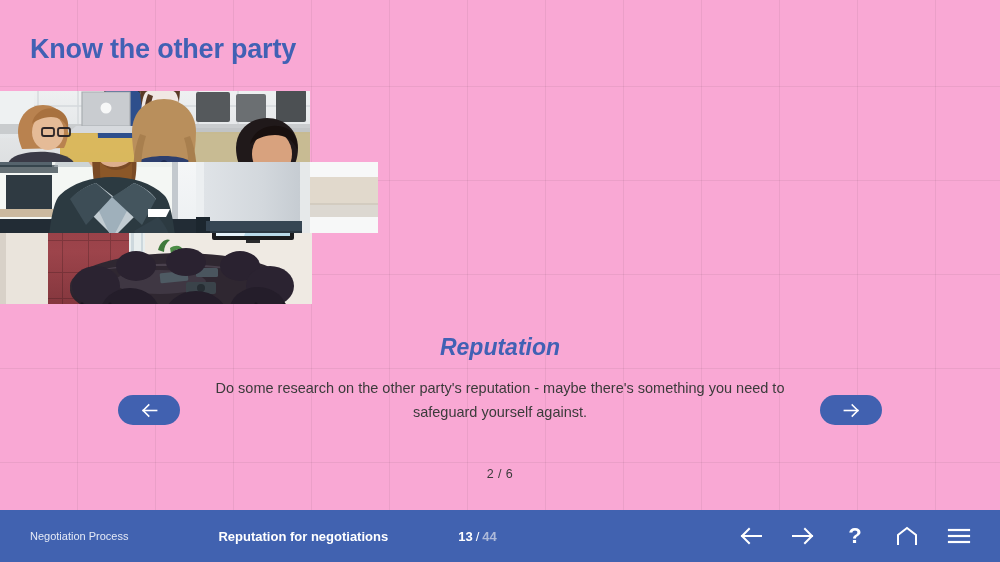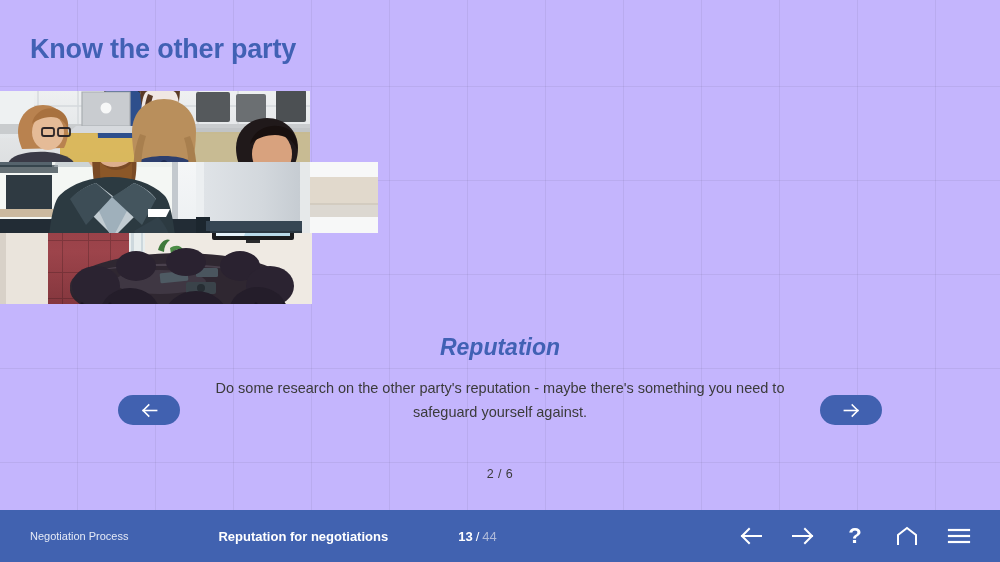--- a/index.html
+++ b/index.html
@@ -8,21 +8,21 @@
     overflow: hidden;
     background: #ffffff;
     font-family: "Liberation Sans", sans-serif;
     -webkit-font-smoothing: antialiased;
   }
 
   #slide {
     position: relative;
     width: 1000px;
     height: 562px;
-    background: #c4b5fd;
+    background: #f9a8d4;
     overflow: hidden;
   }
 
   
   .grid-layer {
     position: absolute;
     inset: 0;
     pointer-events: none;
     background-image:
       linear-gradient(to right, rgba(0,0,0,0.055) 1px, transparent 1px),
@@ -148,21 +148,21 @@
     white-space: nowrap;
   }
   .bb-progress {
     margin-left: 70px;
     white-space: nowrap;
     font-size: 13px;
     color: #ffffff;
   }
   .bb-progress .cur { font-weight: 700; color: #ffffff; }
   .bb-progress .sep { color: #ffffff; margin: 0 3px; font-weight: 400; }
-  .bb-progress .tot { color: #aebad9; font-weight: 400; }
+  .bb-progress .tot { color: #aebad9; font-weight: 700; }
 
   .bb-right {
     display: flex;
     align-items: center;
     gap: 18px;
     padding-right: 24px;
   }
   .bb-icon {
     width: 34px; height: 34px;
     display: flex; align-items: center; justify-content: center;

